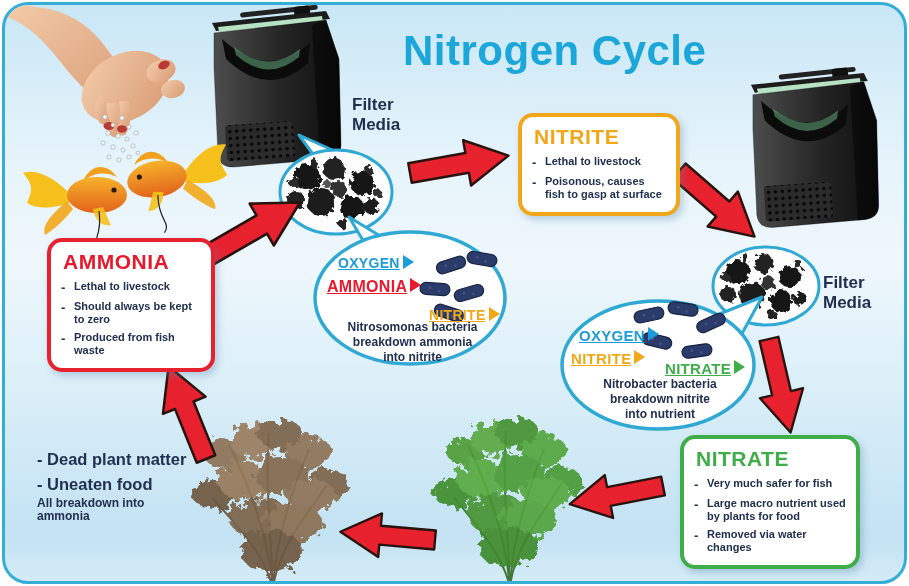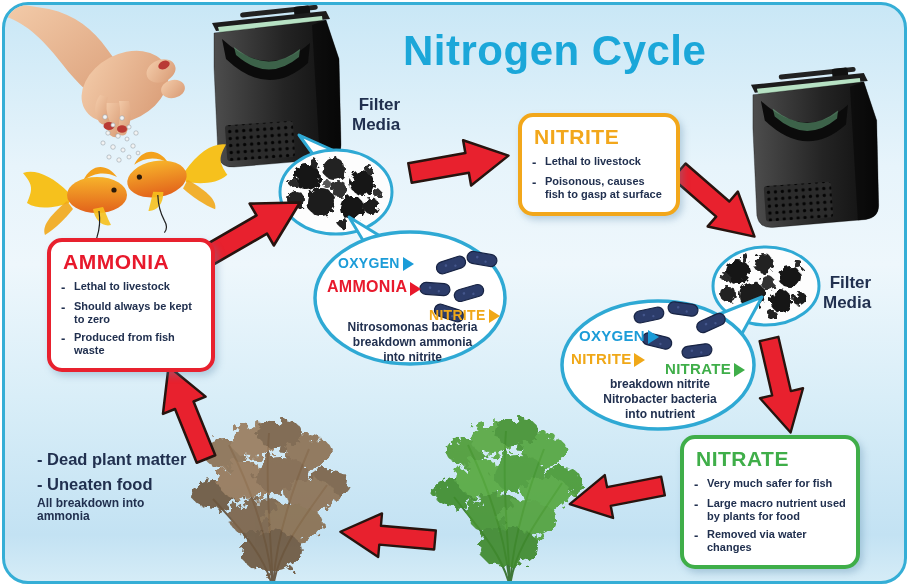--- a/index.html
+++ b/index.html
@@ -15,24 +15,24 @@
   .stage-box .bt{font-size:21px;font-weight:700;letter-spacing:.5px;margin:0 0 6px 2px;}
   .stage-box .li{display:flex;margin:0 0 5px 0;}
   .stage-box .dash{width:13px;flex:0 0 13px;font-size:13px;font-weight:700;color:#21304f;}
   .stage-box .txt{font-size:11px;font-weight:700;color:#21304f;line-height:1.18;}
   .box-ammonia{left:42px;top:233px;width:140px;border:4px solid #e8212e;}
   .box-ammonia .bt{color:#e8192c;}
   .box-nitrite{left:513px;top:108px;width:134px;border:4px solid #f2a71b;}
   .box-nitrite .bt{color:#f2a71b;}
   .box-nitrate{left:675px;top:430px;width:152px;border:4px solid #3fae49;}
   .box-nitrate .bt{color:#3fae49;}
-  .fm-label{font-size:17px;font-weight:700;color:#21304f;line-height:1.18;text-align:right;}
+  .fm-label{font-size:17px;font-weight:700;color:#21304f;line-height:1.18;}
   .fm-left{left:347px;top:90px;}
   .fm-right{left:818px;top:268px;}
-  .blabel{display:flex;align-items:flex-end;font-weight:700;letter-spacing:.3px;z-index:3;}
+  .blabel{display:flex;align-items:flex-start;font-weight:700;letter-spacing:.3px;z-index:3;text-decoration:underline;}
   .tri{width:0;height:0;border-top:7px solid transparent;border-bottom:7px solid transparent;
        border-left:11px solid currentColor;display:inline-block;margin-left:3px;}
   .c-blue{color:#1b9cd8;} .c-red{color:#e8192c;} .c-amber{color:#f0a818;} .c-green{color:#3fae49;}
   .b1-oxygen{left:333px;top:250px;font-size:14px;}
   .b1-ammonia{left:322px;top:273px;font-size:16px;}
   .b1-nitrite{left:424px;top:302px;font-size:14px;}
   .b2-oxygen{left:574px;top:322px;font-size:15px;}
   .b2-nitrite{left:566px;top:345px;font-size:15px;}
   .b2-nitrate{left:660px;top:355px;font-size:15px;}
   .bcaption{text-align:center;font-weight:700;color:#21304f;line-height:1.25;z-index:2;}
@@ -349,22 +349,22 @@
   </div>
   <div class="abs blabel c-amber b2-nitrite">
     <span>NITRITE</span>
     <span class="tri"></span>
   </div>
   <div class="abs blabel c-green b2-nitrate">
     <span>NITRATE</span>
     <span class="tri"></span>
   </div>
   <div class="abs bcaption b2-cap">
+    <div>Nitrobacter bacteria</div>
     <div>breakdown nitrite</div>
-    <div>Nitrobacter bacteria</div>
     <div>into nutrient</div>
   </div>
 
   <div class="abs breakdown">
     <div class="bi">- Dead plant matter</div>
     <div class="bi">- Uneaten food</div>
     <div class="bf">All breakdown into</div>
     <div class="bf">ammonia</div>
   </div>
 

